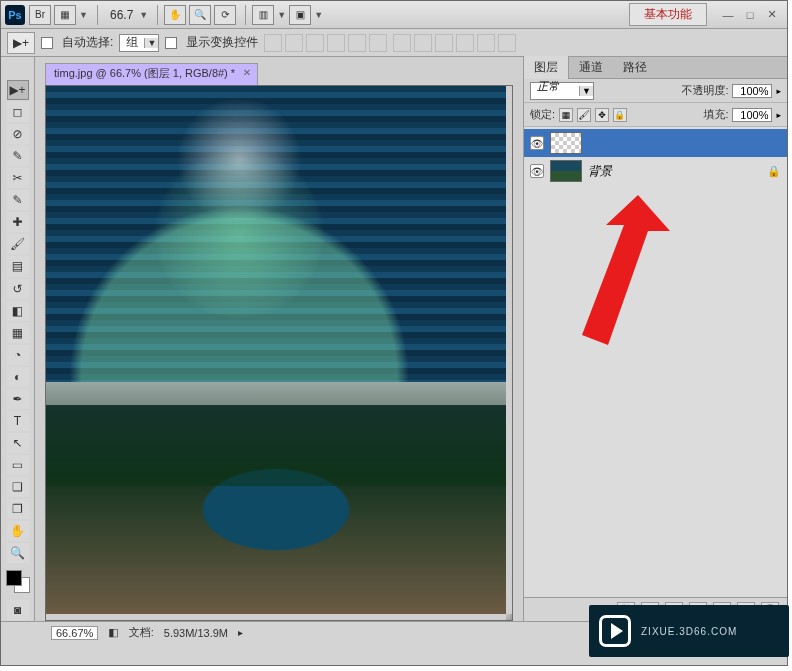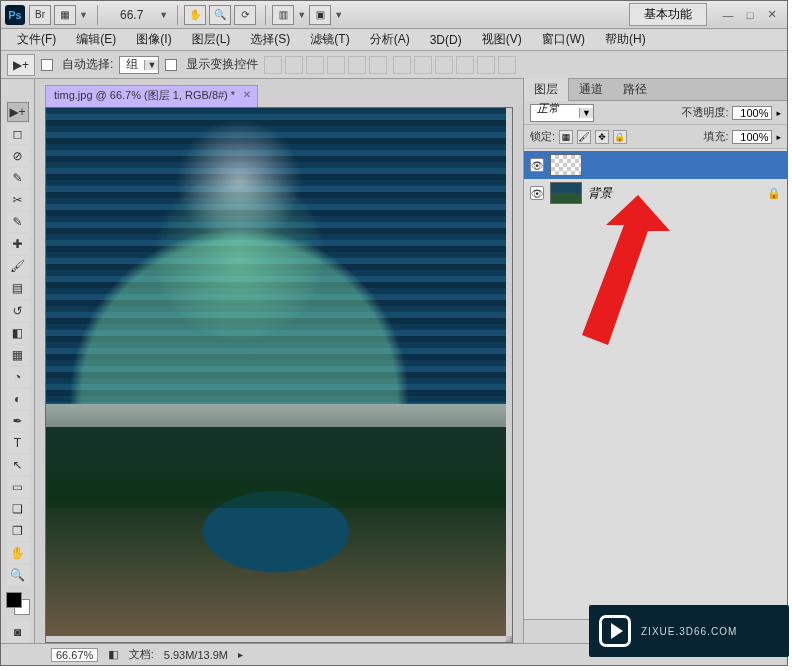--- a/index.html
+++ b/index.html
@@ -2,25 +2,25 @@
 <html><head>
 <meta charset="utf-8">
 <style>
   * { box-sizing: border-box; margin: 0; padding: 0; font-family: "Microsoft YaHei", sans-serif; }
   body { width: 792px; height: 671px; background: #fff; overflow: hidden; position: relative; }
   .app { width: 788px; height: 666px; background: #d4d4d4; border: 1px solid #6a6a6a; position: relative; }
   
   .titlebar { height: 28px; background: linear-gradient(#e7e7e7,#cfcfcf); display:flex; align-items:center; padding:0 4px; border-bottom:1px solid #9a9a9a;}
   .titlebar .logo { width:20px; height:20px; background:#001c33; color:#3fa9f5; font-weight:bold; font-size:11px; display:flex; align-items:center; justify-content:center; border-radius:3px; margin-right:4px;}
   .titlebar .tbtn { width:22px; height:20px; background:#e2e2e2; border:1px solid #888; margin-right:3px; display:flex; align-items:center; justify-content:center; font-size:10px; color:#333;}
-  .titlebar .zoom { font-size:12px; color:#333; margin:0 16px;}
+  .titlebar .zoom { font-size:12px; color:#333; margin:0 6px;}
   .titlebar .dd { width:12px; color:#555; font-size:9px;}
   .titlebar .sep { width:1px; height:20px; background:#999; margin:0 6px;}
   .titlebar .spacer { flex:1; }
-  .titlebar .workspace { font-size:12px; color:#000000; padding:2px 14px; border:1px solid #999; background:#e4e4e4; margin-right:10px;}
+  .titlebar .workspace { font-size:12px; color:#b91c1c; padding:2px 14px; border:1px solid #999; background:#e4e4e4; margin-right:10px;}
   .titlebar .winbtn { width:16px; height:14px; margin:0 3px; color:#555; font-size:11px; display:flex; align-items:center; justify-content:center;}
   
   .menubar { height:22px; background:#d9d9d9; border-bottom:1px solid #a5a5a5; display:flex; align-items:center; padding:0 6px; gap:0; font-size:12px; color:#222;}
   .menubar .mitem { padding:0 10px; cursor:default;}
   
   .optbar { height:28px; background:#d4d4d4; border-bottom:1px solid #9a9a9a; display:flex; align-items:center; padding:0 6px; font-size:12px; color:#333; gap:6px;}
   .optbar .toolind { width:28px; height:22px; border:1px solid #999; background:#e8e8e8; display:flex; align-items:center; justify-content:center; font-size:12px;}
   .optbar .check { width:12px; height:12px; border:1px solid #777; background:#fff; display:inline-block; margin-right:3px; vertical-align:middle;}
   .optbar .combo { display:flex; align-items:center; border:1px solid #888; background:#fff; height:18px;}
   .optbar .combo .val { padding:0 6px; font-size:12px;}
@@ -117,33 +117,20 @@
     <span class="dd">▼</span>
     <div class="tbtn">▣</div>
     <span class="dd">▼</span>
     <div class="spacer"></div>
     <div class="workspace">基本功能</div>
     <div class="winbtn">—</div>
     <div class="winbtn">□</div>
     <div class="winbtn">✕</div>
   </div>
 
-  <div class="menubar">
-    <div class="mitem">文件(F)</div>
-    <div class="mitem">编辑(E)</div>
-    <div class="mitem">图像(I)</div>
-    <div class="mitem">图层(L)</div>
-    <div class="mitem">选择(S)</div>
-    <div class="mitem">滤镜(T)</div>
-    <div class="mitem">分析(A)</div>
-    <div class="mitem">3D(D)</div>
-    <div class="mitem">视图(V)</div>
-    <div class="mitem">窗口(W)</div>
-    <div class="mitem">帮助(H)</div>
-  </div>
 
   <div class="optbar">
     <div class="toolind">▶+</div>
     <span class="check"></span>
     <span>自动选择:</span>
     <div class="combo">
       <span class="val">组</span>
       <span class="arr">▼</span>
     </div>
     <span class="check"></span>

